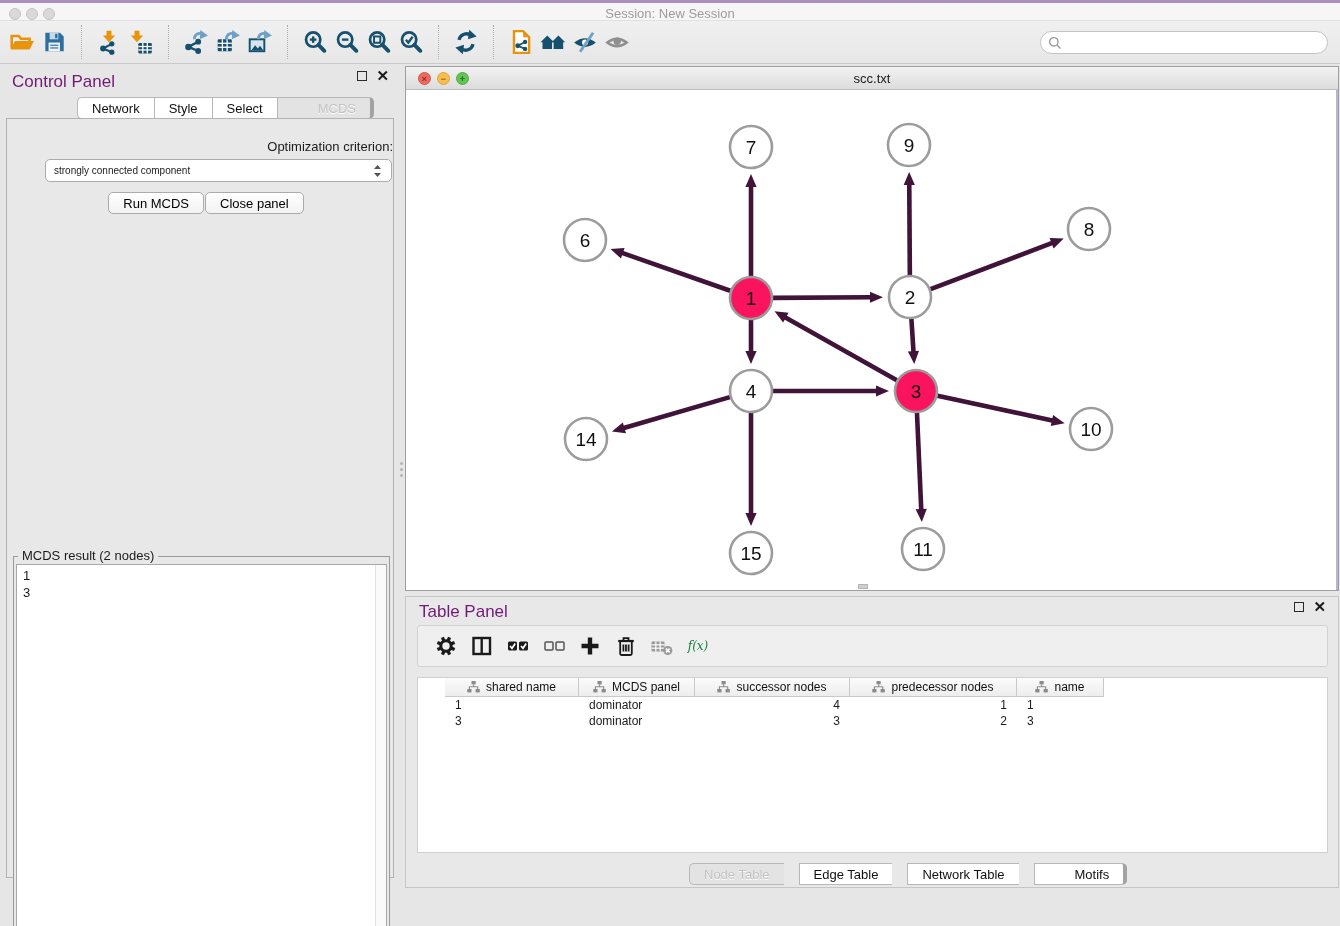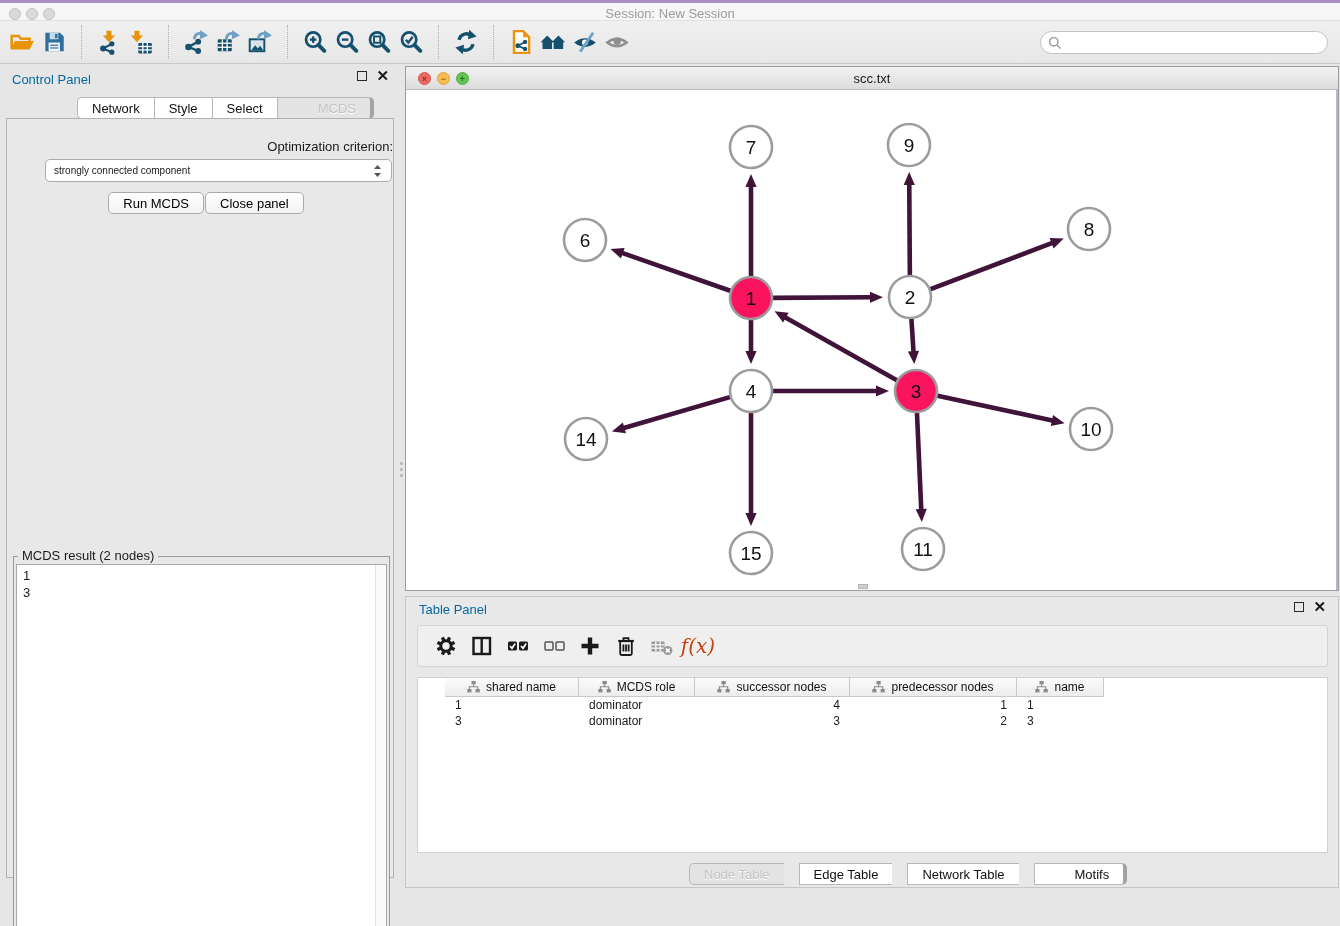--- a/index.html
+++ b/index.html
@@ -19,21 +19,21 @@
   .win-title { position:absolute; left:0; right:0; top:3px; text-align:center; font-size:13px; color:#9b9b9b; line-height:16px; }
   
   .toolbar { position:absolute; left:0; top:21px; width:100%; height:43px; background:linear-gradient(#f0f0f0,#e7e7e7); border-bottom:1px solid #c9c9c9; display:flex; align-items:center; }
   .tb-btn { width:32px; height:34px; background:none; border:none; display:flex; align-items:center; justify-content:center; cursor:pointer; }
   .tb-sep { width:1px; height:34px; border-left:1px dotted #adadad; margin:0 11px; }
   .search-wrap { position:absolute; right:12px; top:10px; width:288px; height:23px; }
   .search-wrap input { width:100%; height:100%; border:1px solid #c2c2c2; border-radius:12px; background:#fff; padding-left:26px; font-size:12px; outline:none; font-family:"Liberation Sans",sans-serif; }
   .search-wrap svg { position:absolute; left:8px; top:5px; }
   
   .control-panel { position:absolute; left:0; top:64px; width:401px; height:824px; }
-  .panel-head { position:absolute; left:12px; top:8px; font-size:13px; color:#0369a1; }
+  .panel-head { position:absolute; left:12px; top:8px; font-size:17px; color:#701a75; }
   .panel-ctrls { position:absolute; right:12px; top:7px; display:flex; gap:9px; align-items:center; }
   .float-box { width:10px; height:10px; border:1.6px solid #2a2a2a; display:inline-block; }
   .close-x { font-size:15px; font-weight:bold; color:#1a1a1a; line-height:10px; }
   .cp-tabs { position:absolute; left:77px; top:33px; display:flex; }
   .tab { height:22px; padding:0 14px; font-size:13px; line-height:21px; background:#fff; border:1px solid #b8b8b8; border-right:none; color:#111; cursor:pointer; }
   .tab:first-child { border-radius:5px 0 0 5px; }
   .tab:last-child { border-right:4px solid #a3a3a3; border-radius:0 5px 5px 0;padding-left:40px; }
   .tab.selected { background:#e3e3e3; color:#c2c2c2; text-shadow:0 1px 0 #fff; }
   .cp-body { position:absolute; left:6px; top:54px; width:388px; height:760px; border:1px solid #b2b2b2; background:#e8e8e8; }
   .opt-label { position:absolute; left:0; right:0; top:20px; text-align:right; font-size:13px; }
@@ -56,21 +56,21 @@
   .net-canvas { position:absolute; left:0; top:23px; width:932px; height:500px; background:#fff; }
   .net-right-edge { position:absolute; right:0; top:23px; bottom:0; width:2px; background:#b9b4d2; }
   .h-scroll-handle { position:absolute; left:452px; bottom:1px; width:10px; height:5px; background:#cfcfcf; border:1px solid #b5b5b5; cursor:pointer; }
   .v-divider-handle { position:absolute; left:399px; top:462px; width:4px; height:20px; display:flex; flex-direction:column; gap:3px; align-items:center; }
   .v-divider-handle i { width:3px; height:3px; background:#b3b3b3; border-radius:50%; }
   
   .table-panel { position:absolute; left:405px; top:596px; width:934px; height:292px; background:#e8e8e8; border:1px solid #c6c6c6; }
   .tp-toolbar { position:absolute; left:11px; top:28px; width:911px; height:42px; background:#efefef; border:1px solid #d2d2d2; border-radius:3px; display:flex; align-items:center; padding-left:10px; }
   .tp-btn { width:36px; height:34px; background:none; border:none; display:flex; align-items:center; justify-content:center; cursor:pointer; }
   .tp-btn.disabled { cursor:default; }
-  .fx-glyph { font-family:"DejaVu Serif", serif; font-style:italic; font-size:20px; color:#c2410c; }
+  .fx-glyph { font-family:"DejaVu Serif", serif; font-style:italic; font-size:12px; color:#15803d; }
   .tbl-wrap { position:absolute; left:11px; top:80px; width:911px; height:176px; background:#fff; border:1px solid #d0d0d0; overflow:hidden;padding-left:27px; }
   .tbl-header { display:flex; }
   .th-cell { height:19px; background:linear-gradient(#fbfbfb,#ededed); border-right:1px solid #c9c9c9; border-bottom:1px solid #c9c9c9; display:flex; align-items:center; justify-content:center; gap:6px; font-size:12px; color:#111; cursor:pointer; flex:none; }
   .th-cell:first-child { border-left:none; }
   .tbl-row { display:flex; height:16px; font-size:12px; cursor:pointer; }
   .td-cell { flex:none; line-height:16px; padding:0 10px; white-space:nowrap; }
   .td-cell.right { text-align:right; }
   .tp-tabs { position:absolute; left:283px; top:266px; display:flex;gap:15px; }
   
   .statusbar { position:absolute; left:0; top:890px; width:100%; height:36px; background:#e9e9e9; border-top:1px solid #cdcdcd;margin-top:47px; }
@@ -500,21 +500,21 @@
         </div>
         <div class="th-cell" style="width: 116px;">
           <svg width="13" height="12" viewBox="0 0 13 12">
             <g fill="#8a8a8a">
               <rect x="4.5" y="0" width="4.2" height="3.4"></rect>
               <rect x="0.3" y="8" width="4.2" height="3.4"></rect>
               <rect x="8.6" y="8" width="4.2" height="3.4"></rect>
             </g>
             <path d="M6.6 3.4 V5.8 M2.4 8 V5.8 H10.7 V8" fill="none" stroke="#8a8a8a" stroke-width="1.1"></path>
           </svg>
-          <span>MCDS role</span>
+          <span>MCDS panel</span>
         </div>
         <div class="th-cell" style="width: 155px;">
           <svg width="13" height="12" viewBox="0 0 13 12">
             <g fill="#8a8a8a">
               <rect x="4.5" y="0" width="4.2" height="3.4"></rect>
               <rect x="0.3" y="8" width="4.2" height="3.4"></rect>
               <rect x="8.6" y="8" width="4.2" height="3.4"></rect>
             </g>
             <path d="M6.6 3.4 V5.8 M2.4 8 V5.8 H10.7 V8" fill="none" stroke="#8a8a8a" stroke-width="1.1"></path>
           </svg>

